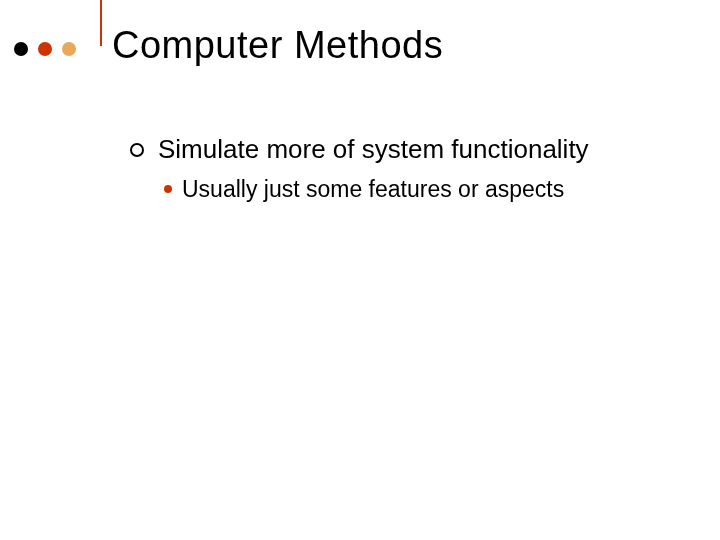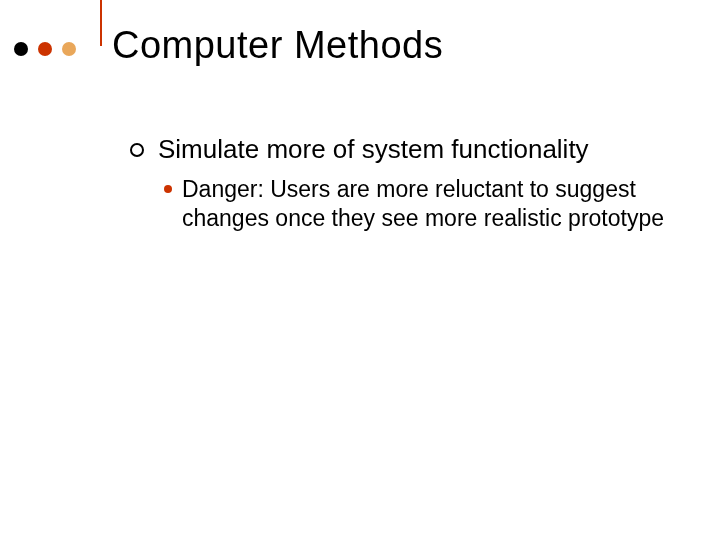--- a/index.html
+++ b/index.html
@@ -112,18 +112,18 @@
   <div class="body">
 
     <div class="lvl1">
       <span class="bullet"></span>
       <span>Simulate more of system functionality</span>
     </div>
 
     <div class="sublist">
       <div class="lvl2">
         <span class="bullet"></span>
-        <span class="txt">Danger: Users are more reluctant to suggest changes once they see more realistic prototype</span>
+        <span class="txt">Usually just some features or aspects</span>
       </div>
     </div>
 
   </div>
 </div>
 
 </body></html>

